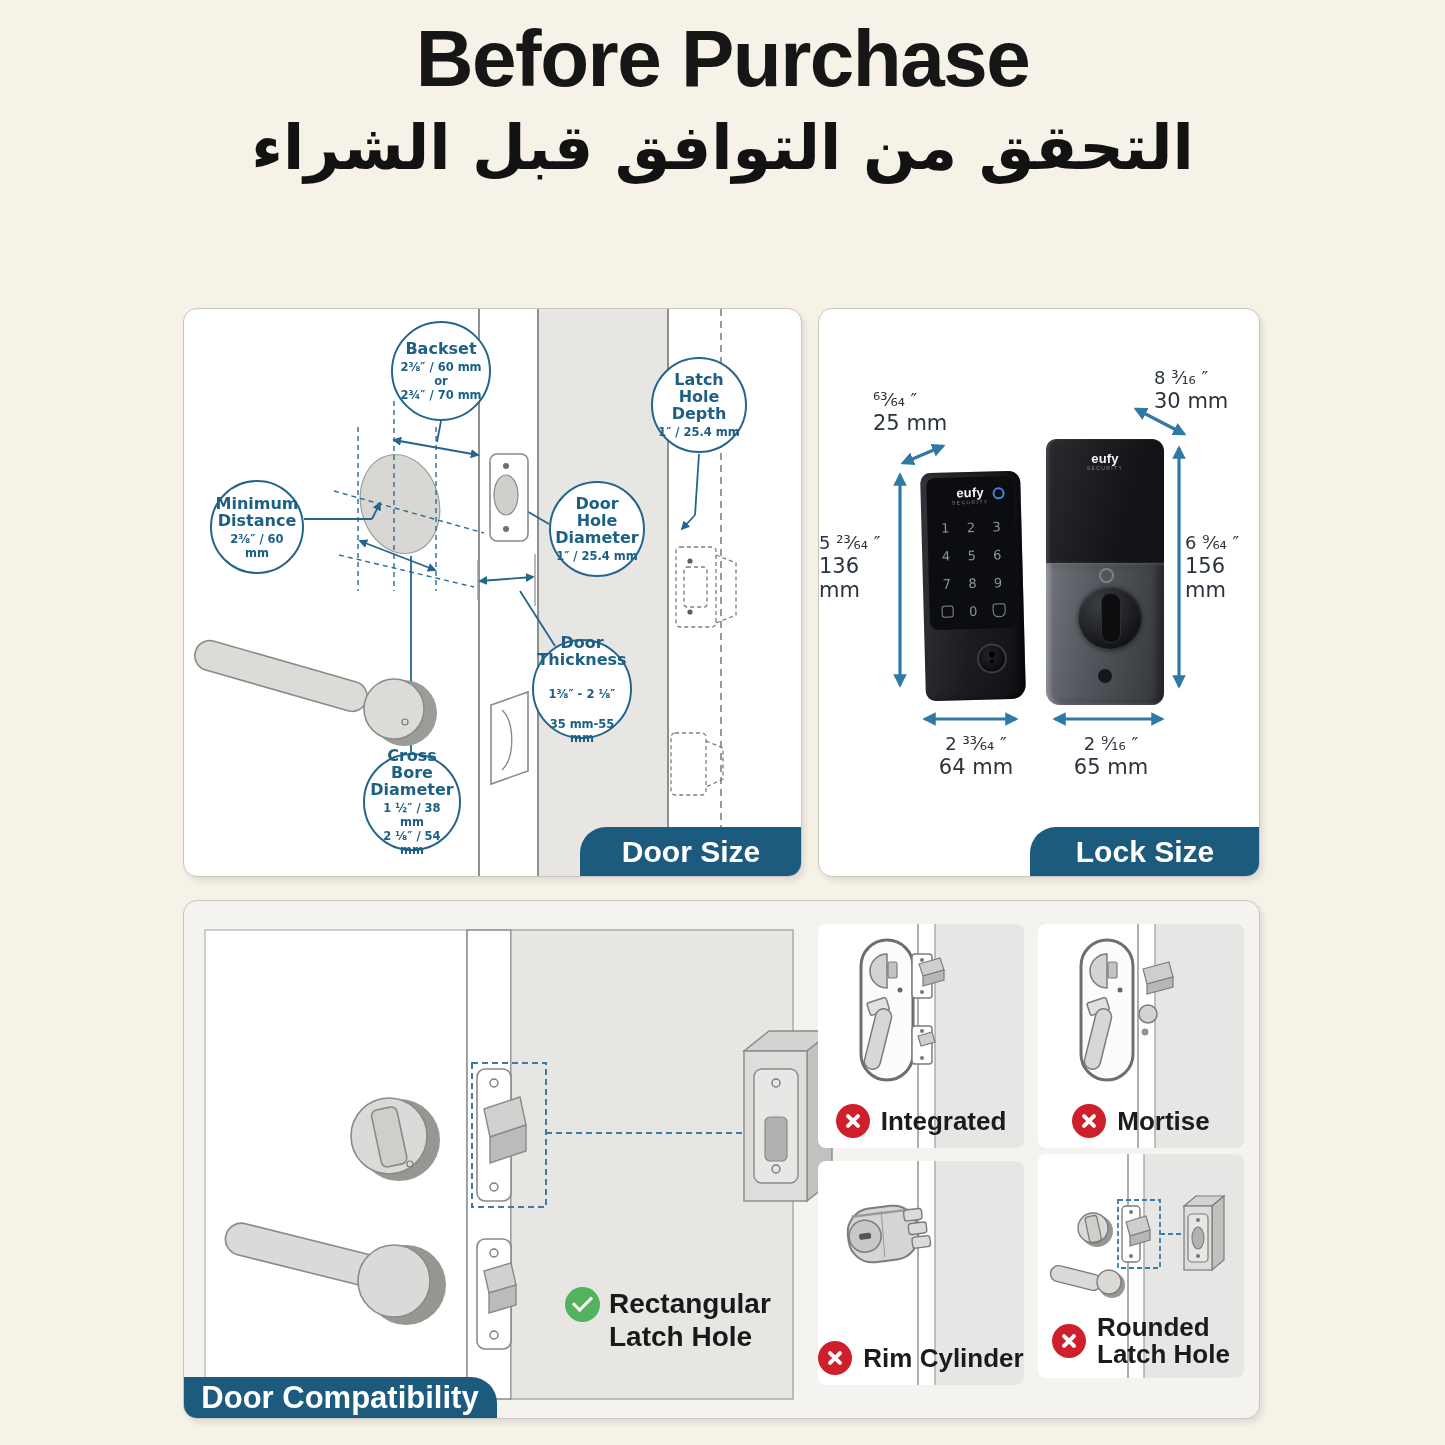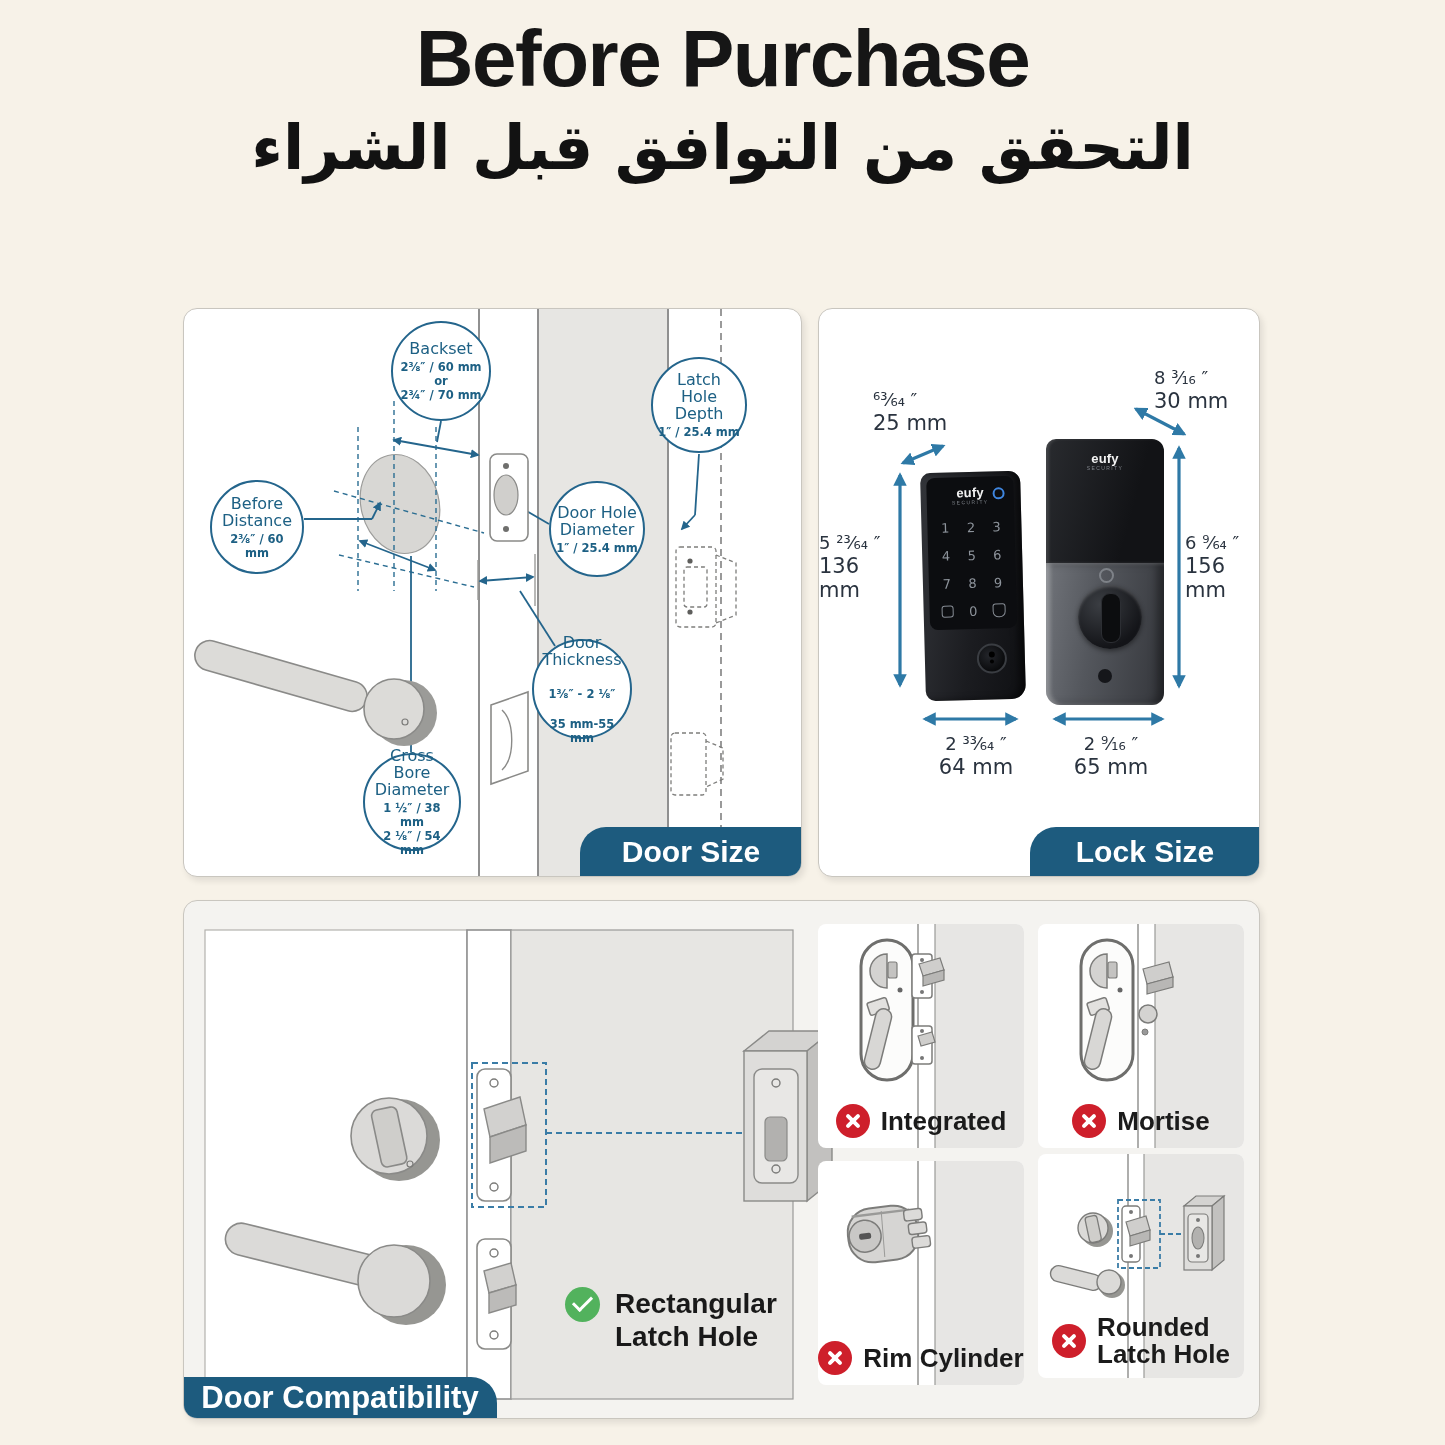--- a/index.html
+++ b/index.html
@@ -21,21 +21,21 @@
   .badge{position:absolute;background:#1d5b7e;color:#fff;font-weight:bold;
          display:flex;align-items:center;justify-content:center;}
   .badge-r{right:-1px;bottom:-1px;height:50px;border-radius:26px 0 13px 0;font-size:30px;}
   #b-door{width:222px;}
   #b-lock{width:230px;}
   #b-compat{left:-1px;bottom:-1px;width:314px;height:42px;border-radius:0 26px 0 13px;font-size:31px;}
   
   .co{position:absolute;border:2.5px solid #24658c;border-radius:50%;background:#fff;
       display:flex;flex-direction:column;align-items:center;justify-content:center;text-align:center;
       color:#1d6084;font-family:"DejaVu Sans",sans-serif;box-sizing:border-box;padding:5px;}
-  .co .t{font-size:16px;font-weight:400;line-height:17px;margin-bottom:3px;}
+  .co .t{font-size:16px;font-weight:700;line-height:17px;margin-bottom:3px;}
   .co .v{font-size:11.5px;font-weight:700;line-height:14px;}
   .co .v:empty{display:none;}
   #co-backset{left:207px;top:12px;width:100px;height:100px;}
   #co-min{left:26px;top:171px;width:94px;height:94px;}
   #co-lhd{left:467px;top:48px;width:96px;height:96px;}
   #co-dhd{left:365px;top:172px;width:96px;height:96px;}
   #co-dt{left:348px;top:330px;width:100px;height:100px;gap:16px;}
   #co-cbd{left:179px;top:444px;width:98px;height:98px;}
   
   .meas{position:absolute;color:#2a333f;font-family:"DejaVu Sans",sans-serif;}
@@ -86,21 +86,21 @@
           background:#15161a;border-radius:50%;}
   
   .okico{width:35px;height:35px;border-radius:50%;background:#52b25d;position:relative;flex:0 0 auto;}
   .okico::after{content:"";position:absolute;left:8px;top:9px;width:16px;height:8px;
         border-left:3.5px solid #fff;border-bottom:3.5px solid #fff;transform:rotate(-45deg);}
   .xico{width:34px;height:34px;border-radius:50%;background:#ce1f2b;position:relative;flex:0 0 auto;}
   .xico::before,.xico::after{content:"";position:absolute;left:8px;top:15px;width:18px;height:4px;
         background:#fff;border-radius:2px;}
   .xico::before{transform:rotate(45deg);}
   .xico::after{transform:rotate(-45deg);}
-  .compat-ok{position:absolute;left:381px;top:386px;display:flex;gap:15px;align-items:flex-start;}
+  .compat-ok{position:absolute;left:381px;top:386px;display:flex;gap:9px;align-items:flex-start;}
   .compat-ok .txt{font-size:28px;font-weight:bold;color:#191919;line-height:33px;}
   .card{position:absolute;width:206px;height:224px;background:#fff;border-radius:8px;overflow:hidden;}
   #c1{left:634px;top:23px;}  #c2{left:854px;top:23px;}
   #c3{left:634px;top:260px;} #c4{left:854px;top:253px;}
   .clabel{position:absolute;left:0;right:0;bottom:10px;display:flex;align-items:center;justify-content:center;
           gap:11px;font-weight:bold;font-size:26px;color:#1b1b1b;line-height:27px;}
   .clabel .l2:empty{display:none;}
 </style>
 </head>
 <body>
@@ -180,21 +180,21 @@
       <circle cx="506" cy="252" r="2.6" fill="#5e5e5c"></circle>
       <circle cx="506" cy="303" r="2.6" fill="#5e5e5c"></circle>
     </svg>
 
     <div class="co" id="co-backset">
       <div class="t">Backset</div>
       <div class="v">2⅜″ / 60 mm or</div>
       <div class="v">2¾″ / 70 mm</div>
     </div>
     <div class="co" id="co-min">
-      <div class="t">Before Distance</div>
+      <div class="t">Minimum Distance</div>
       <div class="v">2⅜″ / 60 mm</div>
 
     </div>
     <div class="co" id="co-lhd">
       <div class="t">Latch Hole Depth</div>
       <div class="v">1″ / 25.4 mm</div>
 
     </div>
     <div class="co" id="co-dhd">
       <div class="t">Door Hole Diameter</div>

